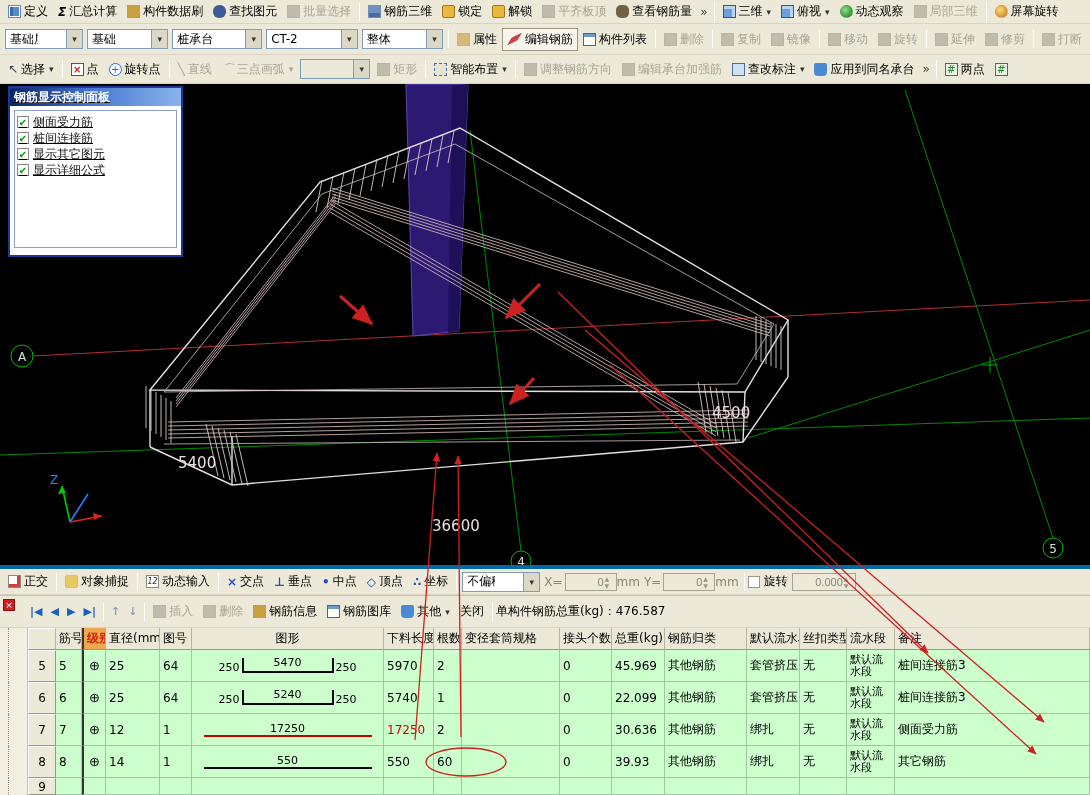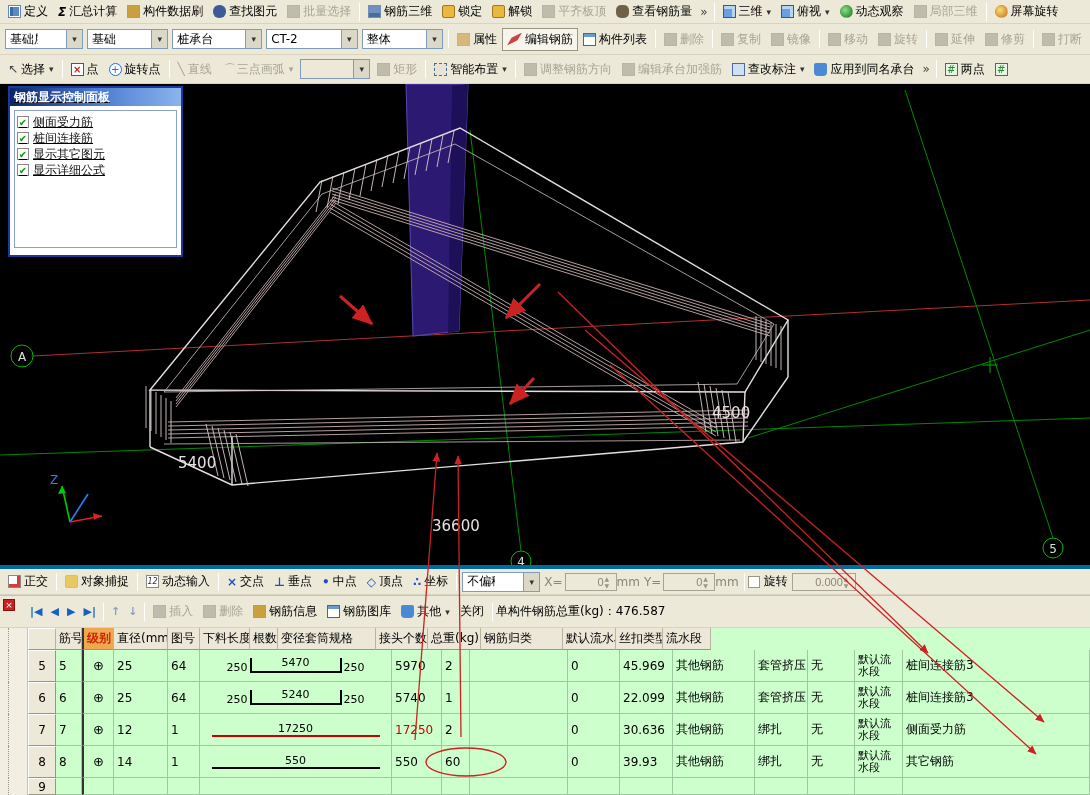--- a/index.html
+++ b/index.html
@@ -80,21 +80,21 @@
   .gut i { position:absolute; left:8px; top:0; bottom:0; border-left:1px dotted #9a9684; }
   .hrow { height:22px; }
   .hrow .bc { background:#ebe8d8; border-right:1px solid #b8b4a0; border-bottom:1px solid #9a9684; text-align:right; line-height:21px; white-space:nowrap; overflow:hidden; font-size:12px; }
   .brow { height:32px; }
   .brow9 { height:17px; }
   .bc { border-right:1px solid #9ec89e; border-bottom:1px solid #9ec89e; padding:1px 3px; overflow:hidden; white-space:nowrap; display:flex; align-items:center; flex:none; }
   .brow .bc, .brow9 .bc { background:#ccffcc; }
   .rn { background:#ece9d8 !important; border:1px solid; border-color:#fff #9a9684 #9a9684 #fff; justify-content:center; }
   .hl { border-left:2px solid #333; }
   .hdr-level { background:#f0a850 !important; color:#cc2200; font-weight:bold; }
-  .cw0{width:28px}.cw1{width:26px}.cw2{width:32px}.cw3{width:54px}.cw4{width:32px}
+  .cw0{width:28px}.cw1{width:26px}.cw2{width:24px}.cw3{width:54px}.cw4{width:32px}
   .cw5{width:192px;justify-content:center}.cw6{width:50px}.cw7{width:28px}.cw8{width:98px}
   .cw9{width:52px}.cw10{width:53px}.cw11{width:82px}.cw12{width:53px}.cw13{width:47px}
   .cw14{width:48px}.cw15{flex:1}
   .flowc { white-space:normal; line-height:12px; font-size:11px; padding-top:2px; }
   .red { color:#cc0000; }
   .sym { justify-content:center; font-size:13px; }
   .shp-wrap { display:flex; align-items:flex-end; gap:2px; font-size:11px; }
   .s250 { line-height:11px; }
   .brk { position:relative; width:92px; height:15px; border-left:2px solid #000; border-right:2px solid #000; border-bottom:2px solid #000; display:inline-block;text-decoration:underline; }
   .brklabel { position:absolute; left:0; right:0; top:-2px; text-align:center; font-weight:normal; font-size:11px; }
@@ -555,29 +555,31 @@
   <div id="grid">
     <div class="trow hrow">
       <div class="gut">
           <i></i>
         </div>
       <div class="bc cw0 rn"></div>
       <div class="bc cw1">筋号</div>
       <div class="bc cw2 hdr-level hl">级别</div>
       <div class="bc cw3">直径(mm)</div>
       <div class="bc cw4">图号</div>
+      <div class="bc cw5">图形</div>
       <div class="bc cw6">下料长度</div>
       <div class="bc cw7">根数</div>
       <div class="bc cw8">变径套筒规格</div>
       <div class="bc cw9">接头个数</div>
       <div class="bc cw10">总重(kg)</div>
       <div class="bc cw11">钢筋归类</div>
       <div class="bc cw12">默认流水段</div>
       <div class="bc cw13">丝扣类型</div>
       <div class="bc cw14">流水段</div>
+      <div class="bc cw15">备注</div>
     </div>
 
     <div class="trow brow">
       <div class="gut">
           <i></i>
         </div>
       <div class="bc cw0 rn">5</div>
       <div class="bc cw1">5</div>
       <div class="bc cw2 hl sym">⊕</div>
       <div class="bc cw3">25</div>

